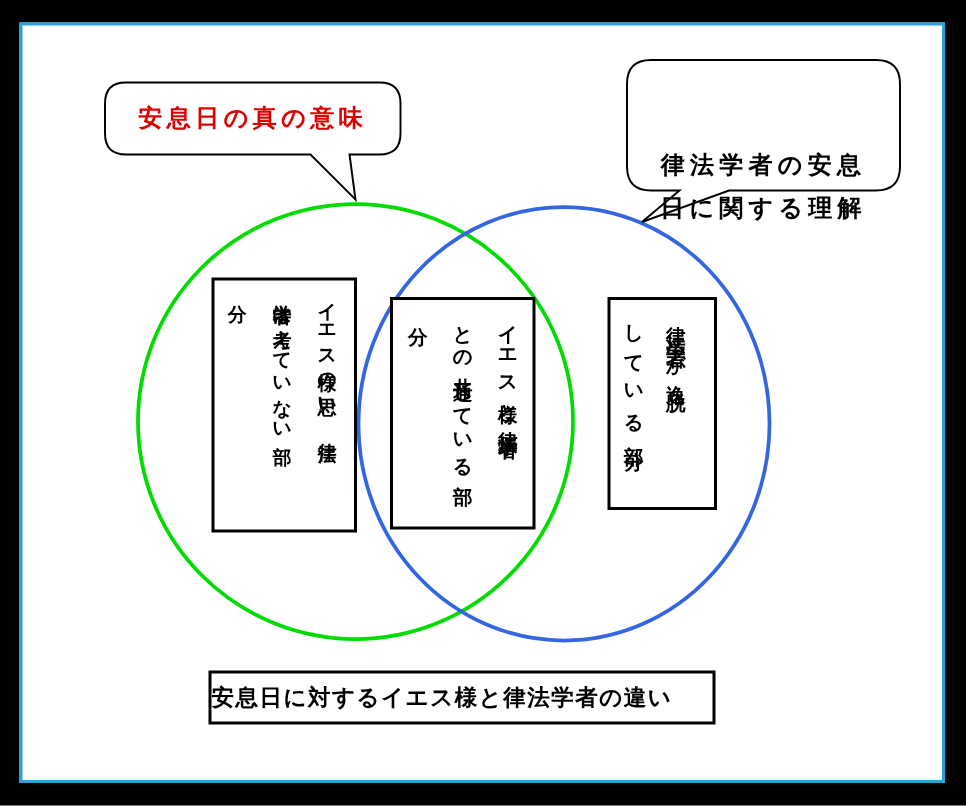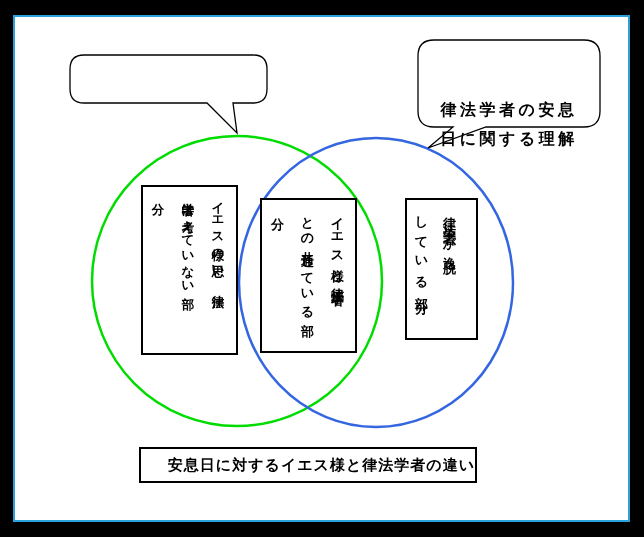--- a/index.html
+++ b/index.html
@@ -63,21 +63,21 @@
   .vbox-mid   .vtext { font-size: 13px;   letter-spacing: 2px; line-height: 30px; padding: 8px 6px 0 0; }
   .vbox-right .vtext { font-size: 13px;   letter-spacing: 5px; line-height: 28px; padding: 7px 6px 0 0; }
   .caption-box {
     position: absolute;
     left: 139px; top: 447px; width: 338px; height: 36px;
     background: #ffffff;
     border: 2px solid #000000;
     box-sizing: border-box;
     display: flex;
     align-items: center;
-    justify-content: flex-end;
+    justify-content: flex-start;
     font-size: 15px;
     font-weight: bold;
     letter-spacing: 1px;
     color: #000;
   }
 </style>
 </head>
 <body>
 
 <div class="stage">
@@ -88,20 +88,21 @@
 
     <ellipse cx="237" cy="281" rx="145" ry="145" fill="none" stroke-width="2.5" stroke="#00dc00"></ellipse>
 
     <ellipse cx="376" cy="282.5" rx="137" ry="144.5" fill="none" stroke-width="2.5" stroke="#3366e0"></ellipse>
 
     <path d="M 84 55 H 253 Q 267 55 267 69 V 89 Q 267 103 253 103 H 233 L 237 133 L 207 103 H 84 Q 70 103 70 89 V 69 Q 70 55 84 55 Z" fill="#ffffff" stroke="#000000" stroke-width="1.3"></path>
 
     <path d="M 434 40 H 584 Q 600 40 600 56 V 111 Q 600 127 584 127 H 486 L 428 148 L 453 127 H 434 Q 418 127 418 111 V 56 Q 418 40 434 40 Z" fill="#ffffff" stroke="#000000" stroke-width="1.3"></path>
   </svg>
 
+  <div class="callout-text left" style="color: rgb(221, 0, 0);">安息日の真の意味</div>
 
   <div class="callout-text right">律法学者の安息
 日に関する理解</div>
 
   <div class="vbox vbox-left">
     <div class="vtext">イエス様の思い、律法
 学者は考えていない部
 分</div>
   </div>
 

